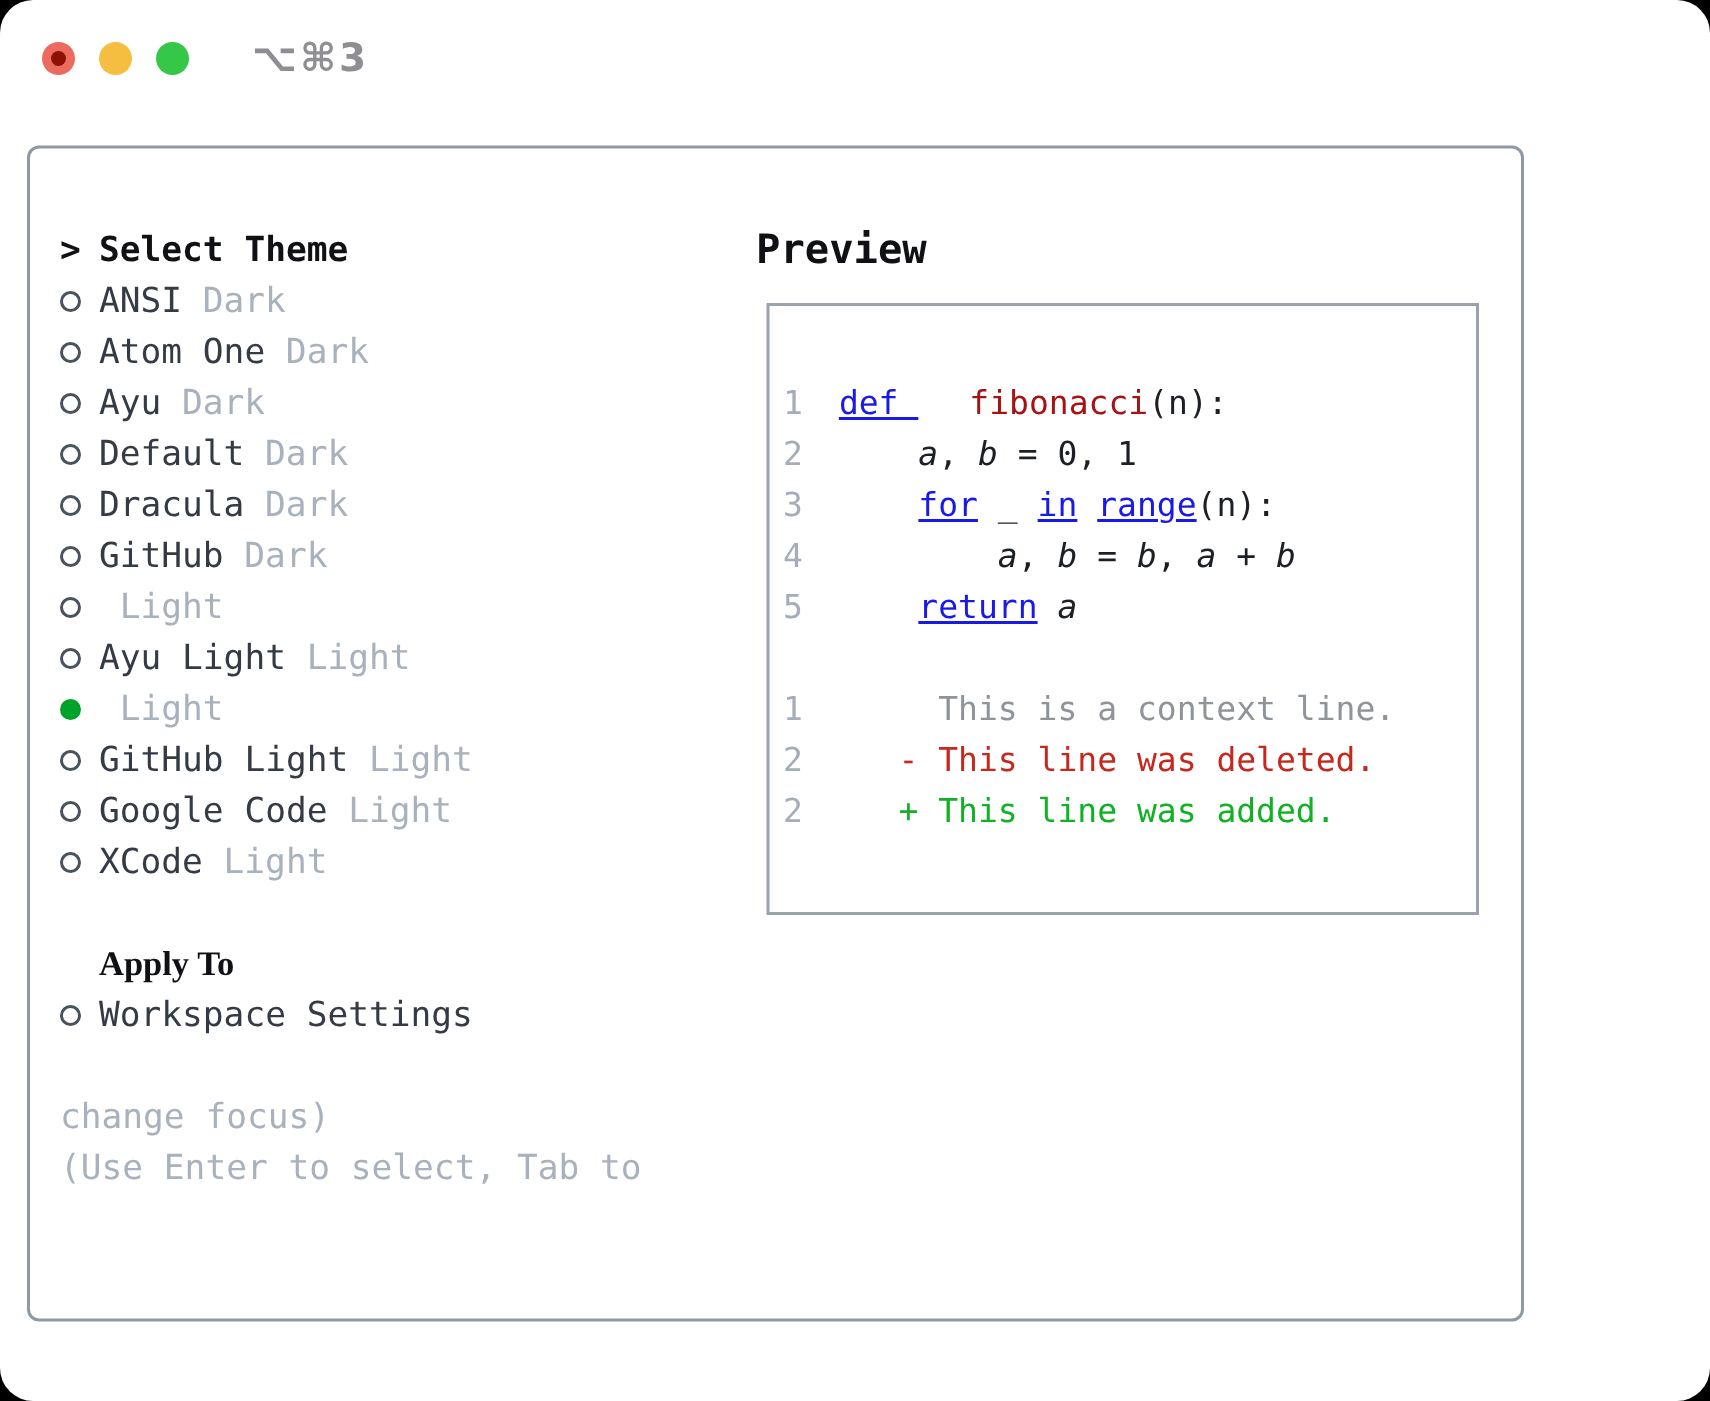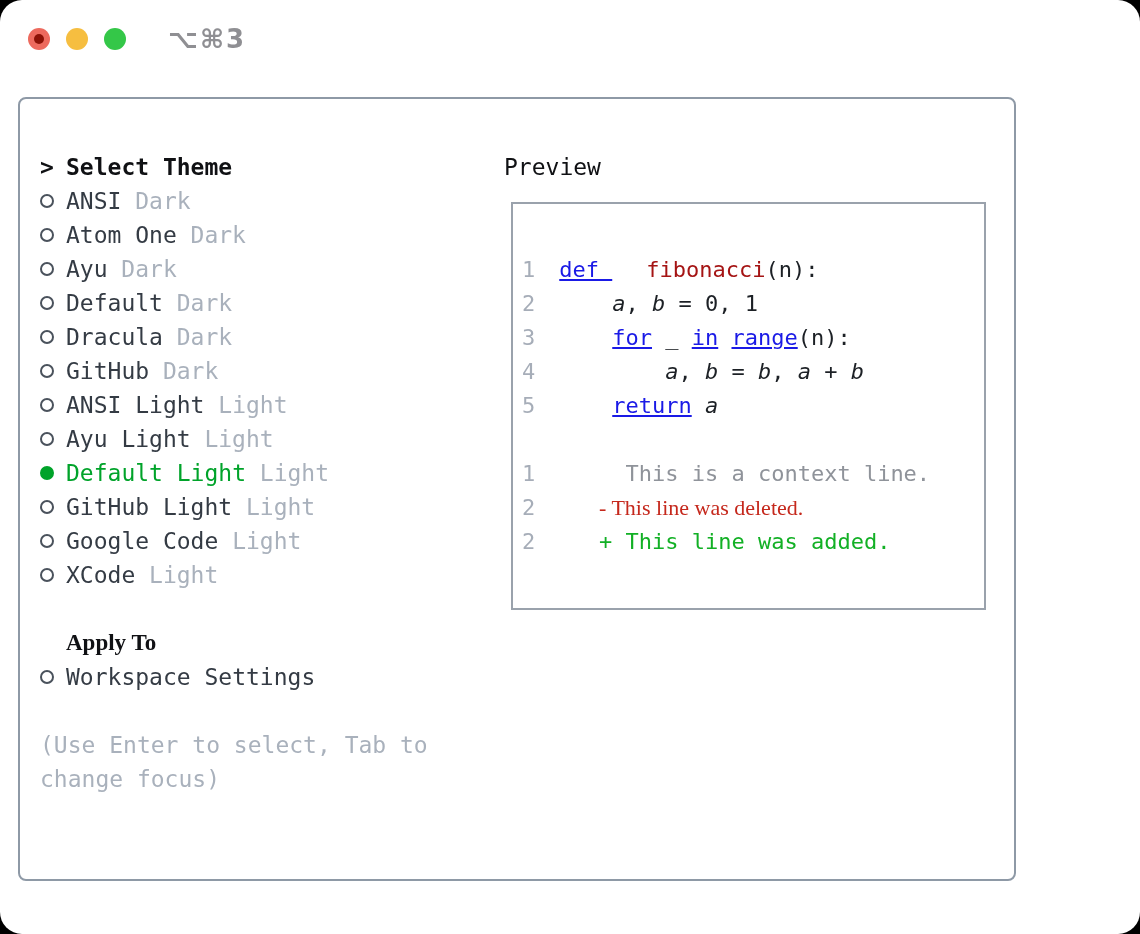--- a/index.html
+++ b/index.html
@@ -35,31 +35,31 @@
   .prompt{font-weight:700;color:var(--heading);}
   .circle{width:14px;height:14px;box-sizing:border-box;border:2px solid #4a525c;border-radius:50%;}
   .circle.sel{background:var(--accent-green);border-color:var(--accent-green);}
   .list-title{font-weight:700;color:var(--heading);}
   .apply-title{font-weight:600;color:var(--heading);font-family:Liberation Serif, serif;}
   .variant{color:var(--muted);margin-left:13.8px;}
   .selected-label{color:var(--accent-green);}
   .hint{color:var(--muted);}
   
   .preview-title{position:absolute;left:484px;top:51px;height:34px;line-height:34px;
-                 font-size:23px;font-weight:400;color:var(--heading);}
+                 font-size:27px;font-weight:700;color:var(--heading);}
   .preview-box{position:absolute;left:491px;top:103px;width:475px;height:408px;
                box-sizing:border-box;border:2px solid var(--preview-border);background:#fff;}
   .codewrap{padding:49px 0 0 9px;}
   .pline{display:flex;height:34px;line-height:34px;font-size:22px;white-space:pre;color:#1c2025;}
   .pline .num{flex:0 0 1ch;margin-right:24px;color:var(--lineno);text-align:right;}
   .tok-kw{color:var(--kw);text-decoration:underline;}
   .tok-fn{color:var(--fn);margin-left:34px;}
   .tok-vr{font-style:italic;}
   .tok-ctx{color:var(--ctx);}
-  .tok-del{color:var(--del);font-family:Liberation Serif, serif;}
+  .tok-del{color:var(--del);}
   .tok-add{color:var(--add);}
 </style>
 </head>
 <body>
 
 <div class="window">
 
   <div class="titlebar">
     <span class="light red">
         <span class="dot"></span>
@@ -77,43 +77,43 @@
         <span class="list-title">Select Theme</span>
       </div>
 
       <div id="theme-rows">
           <div class="row"><span class="marker"><span class="circle"></span></span><span>ANSI</span><span class="variant">Dark</span></div>
           <div class="row"><span class="marker"><span class="circle"></span></span><span>Atom One</span><span class="variant">Dark</span></div>
           <div class="row"><span class="marker"><span class="circle"></span></span><span>Ayu</span><span class="variant">Dark</span></div>
           <div class="row"><span class="marker"><span class="circle"></span></span><span>Default</span><span class="variant">Dark</span></div>
           <div class="row"><span class="marker"><span class="circle"></span></span><span>Dracula</span><span class="variant">Dark</span></div>
           <div class="row"><span class="marker"><span class="circle"></span></span><span>GitHub</span><span class="variant">Dark</span></div>
-          <div class="row"><span class="marker"><span class="circle"></span></span><span>ANSI Light</span><span class="variant">Light</span></div>
+          <div class="row"><span class="marker"><span class="circle"></span></span><span class="variant">Light</span></div>
           <div class="row"><span class="marker"><span class="circle"></span></span><span>Ayu Light</span><span class="variant">Light</span></div>
-          <div class="row"><span class="marker"><span class="circle sel"></span></span><span class="selected-label">Default Light</span><span class="variant">Light</span></div>
+          <div class="row"><span class="marker"><span class="circle sel"></span></span><span class="variant">Light</span></div>
           <div class="row"><span class="marker"><span class="circle"></span></span><span>GitHub Light</span><span class="variant">Light</span></div>
           <div class="row"><span class="marker"><span class="circle"></span></span><span>Google Code</span><span class="variant">Light</span></div>
           <div class="row"><span class="marker"><span class="circle"></span></span><span>XCode</span><span class="variant">Light</span></div>
         </div>
 
       <div class="row blank"></div>
 
       <div class="row">
         <span class="marker"></span>
         <span class="apply-title">Apply To</span>
       </div>
 
       <div id="apply-rows">
           <div class="row"><span class="marker"><span class="circle"></span></span><span>Workspace Settings</span></div>
         </div>
 
       <div class="row blank"></div>
 
+      <div class="row hint">change focus)</div>
       <div class="row hint">(Use Enter to select, Tab to</div>
-      <div class="row hint">change focus)</div>
     </div>
 
     <div class="preview-title">Preview</div>
 
     <div class="preview-box">
       <div class="codewrap" id="code-lines">
           <div class="pline"><span class="num">1</span><span class="tok-kw">def </span><span class="tok-fn">fibonacci</span><span>(n):</span></div>
           <div class="pline"><span class="num">2</span><span>    </span><span class="tok-vr">a</span><span>, </span><span class="tok-vr">b</span><span> = 0, 1</span></div>
           <div class="pline"><span class="num">3</span><span>    </span><span class="tok-kw">for</span><span> _ </span><span class="tok-kw">in</span><span> </span><span class="tok-kw">range</span><span>(n):</span></div>
           <div class="pline"><span class="num">4</span><span>        </span><span class="tok-vr">a</span><span>, </span><span class="tok-vr">b</span><span> = </span><span class="tok-vr">b</span><span>, </span><span class="tok-vr">a</span><span> + </span><span class="tok-vr">b</span></div>

